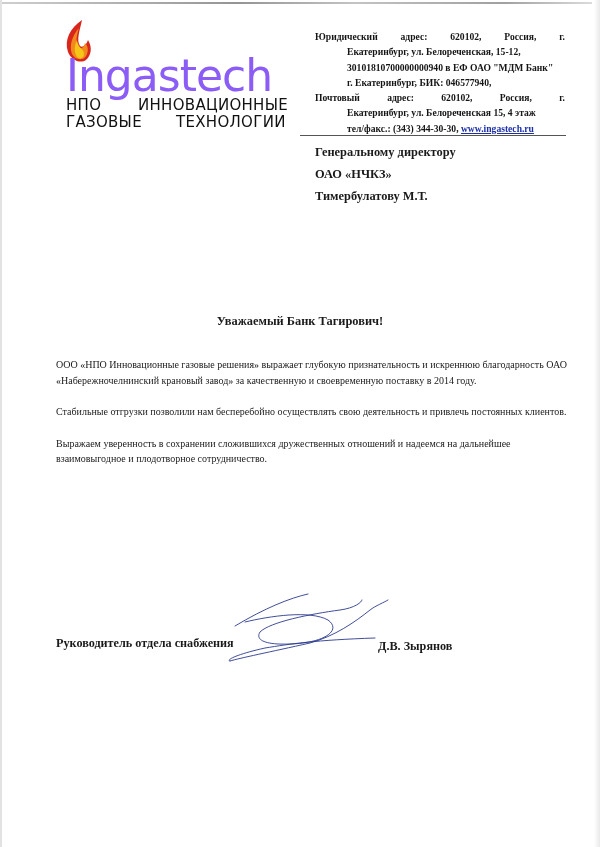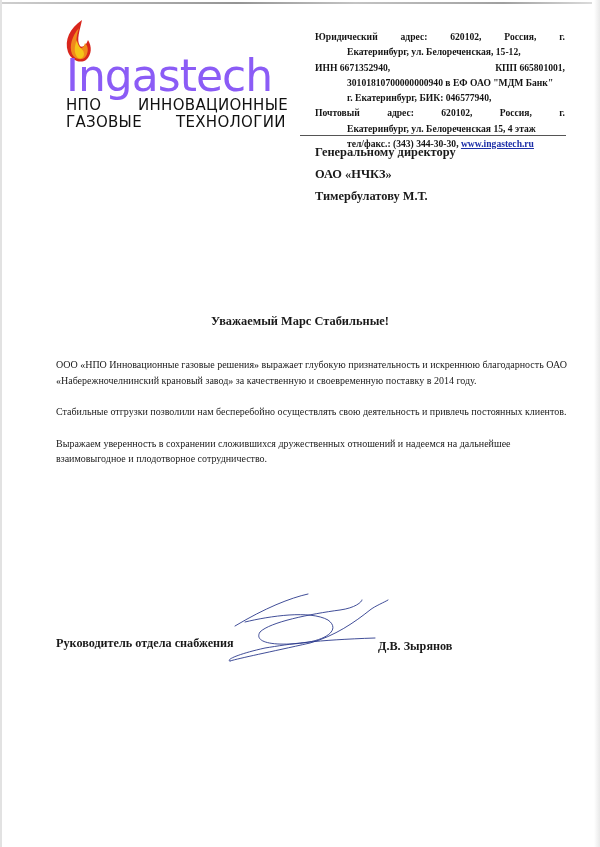--- a/index.html
+++ b/index.html
@@ -70,24 +70,20 @@
     <div class="line">
       <span>Юридический</span>
       <span>адрес:</span>
       <span>620102,</span>
       <span>Россия,</span>
       <span>г.</span>
     </div>
     <div class="line left">
       <span>Екатеринбург, ул. Белореченская, 15-12,</span>
     </div>
-    <div class="line">
-      <span>ИНН 6671352940,</span>
-      <span>КПП 665801001,</span>
-    </div>
     <div class="line left">
       <span>30101810700000000940 в ЕФ ОАО "МДМ Банк"</span>
     </div>
     <div class="line left">
       <span>г. Екатеринбург, БИК: 046577940,</span>
     </div>
     <div class="line">
       <span>Почтовый</span>
       <span>адрес:</span>
       <span>620102,</span>
@@ -103,21 +99,21 @@
     </div>
   </div>
 <div class="rule"></div>
 
 <div class="addressee">
   <div>Генеральному директору</div>
   <div>ОАО «НЧКЗ»</div>
   <div>Тимербулатову М.Т.</div>
 </div>
 
-<div class="salutation">Уважаемый Марс Стабильные!</div>
+<div class="salutation">Уважаемый Банк Тагирович!</div>
 
 <div class="body-text">
   <p>ООО «НПО Инновационные газовые решения» выражает глубокую признательность и искреннюю благодарность ОАО «Набережночелнинский крановый завод» за качественную и своевременную поставку в 2014 году.</p>
   <p>Стабильные отгрузки позволили нам бесперебойно осуществлять свою деятельность и привлечь постоянных клиентов.</p>
   <p>Выражаем уверенность в сохранении сложившихся дружественных отношений и надеемся на дальнейшее взаимовыгодное и плодотворное сотрудничество.</p>
 </div>
 
 <svg class="sig-svg" viewBox="0 0 180 80">
   <g fill="none" stroke="#2b3a8c" stroke-width="0.9" stroke-linecap="round">
     <path d="M25 38 C55 20, 80 10, 98 6"></path>

